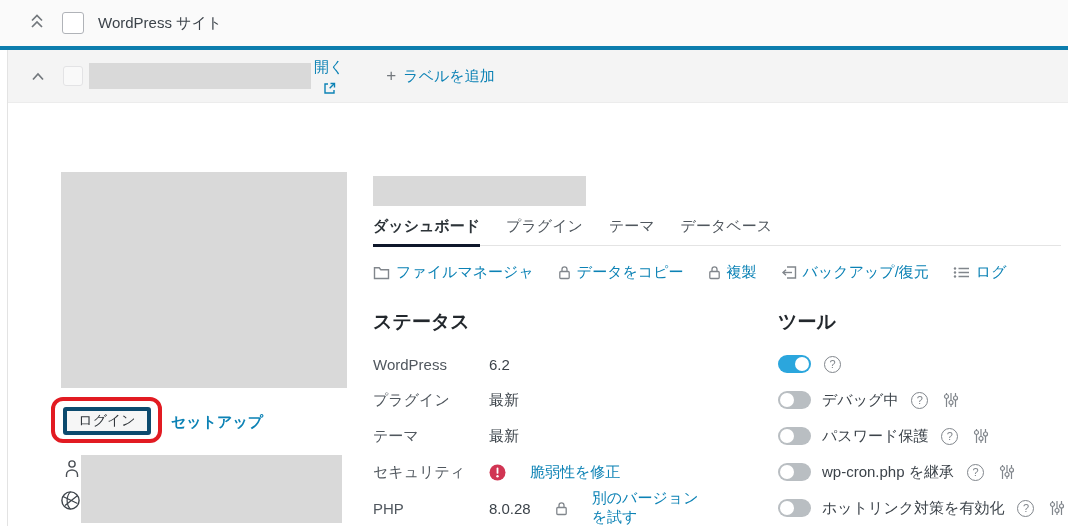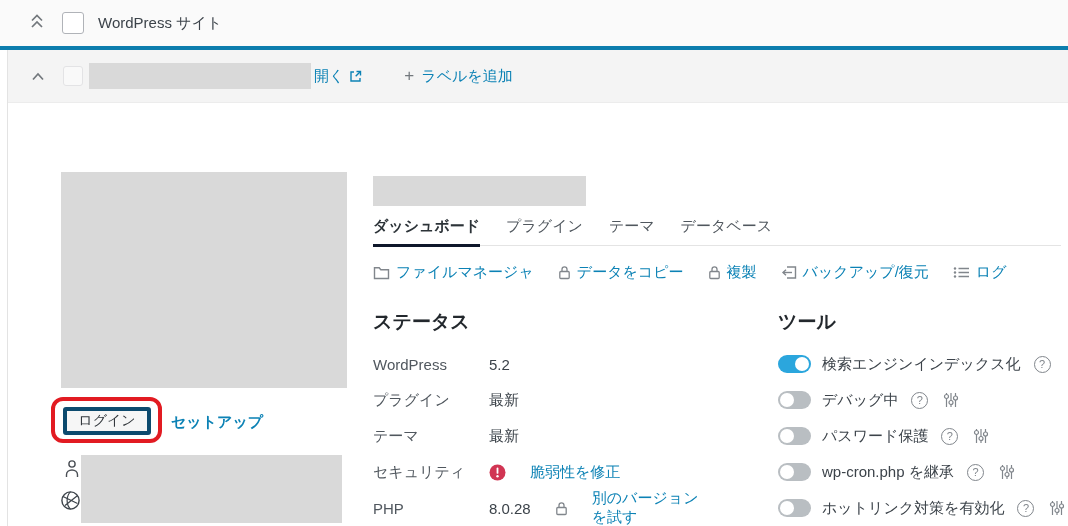--- a/index.html
+++ b/index.html
@@ -17,21 +17,21 @@
 
   .divider { position:absolute; top:46px; left:0; width:1068px; height:4px; background:#0c7dad; }
 
   
   .card { position:absolute; top:50px; left:7px; right:0; bottom:0; border-left:1px solid #e3e3e3; background:#fff; }
   .card-header { height:53px; background:#f4f4f4; border-bottom:1px solid #ececec; display:flex; align-items:center; }
   .card-header .chev { margin-left:23px; color:#72777c; cursor:pointer; }
   .cbx.disabled { width:20px; height:20px; margin-left:18px; border:1px solid #e3e3e5; background:#f9f9f9; border-radius:3px; }
   .redact { background:#d9d9d9; }
   .site-name-redact { width:222px; height:26px; margin-left:6px; }
-  .hlink { display:inline-flex; align-items:center; gap:5px; font-size:15px; color:#0c82b5; text-decoration:none; cursor:pointer; }
+  .hlink { display:inline-flex; align-items:center; gap:5px; font-size:15px; color:#0c82b5; text-decoration:none; cursor:pointer;flex-direction:column; }
   .open-link { margin-left:3px; }
   .addlabel { margin-left:42px; display:inline-flex; align-items:center; gap:7px; cursor:pointer; }
   .addlabel .plus { color:#72777c; font-size:17px; }
   .addlabel .txt { font-size:15px; color:#0c82b5; }
 
   .card-body { position:relative; width:100%; height:calc(100% - 53px); }
 
   
   .thumb { position:absolute; left:53px; top:69px; width:286px; height:216px; }
   .annotation { position:absolute; left:43px; top:294px; width:111px; height:46px;
@@ -204,21 +204,21 @@
               </svg>
           </span>
           <span class="alabel">ログ</span>
         </span>
       </div>
 
       <div class="col-heading status-heading">ステータス</div>
       <div class="status-rows">
         <div class="srow">
           <span class="slabel">WordPress</span>
-          <span class="svalue">5.2</span>
+          <span class="svalue">6.2</span>
         </div>
         <div class="srow">
           <span class="slabel">プラグイン</span>
           <span class="svalue">最新</span>
         </div>
         <div class="srow">
           <span class="slabel">テーマ</span>
           <span class="svalue">最新</span>
         </div>
         <div class="srow">
@@ -250,21 +250,20 @@
 
       </div>
 
       <div class="col-heading tools-heading">ツール</div>
       <div class="tools-rows">
 
         <div class="trow">
           <span class="toggle on">
               <span class="knob"></span>
             </span>
-          <span class="tlabel">検索エンジンインデックス化</span>
           <span class="qicon"></span>
         </div>
 
         <div class="trow">
           <span class="toggle off">
               <span class="knob"></span>
             </span>
           <span class="tlabel">デバッグ中</span>
           <span class="qicon"></span>
           <span class="sliders">

